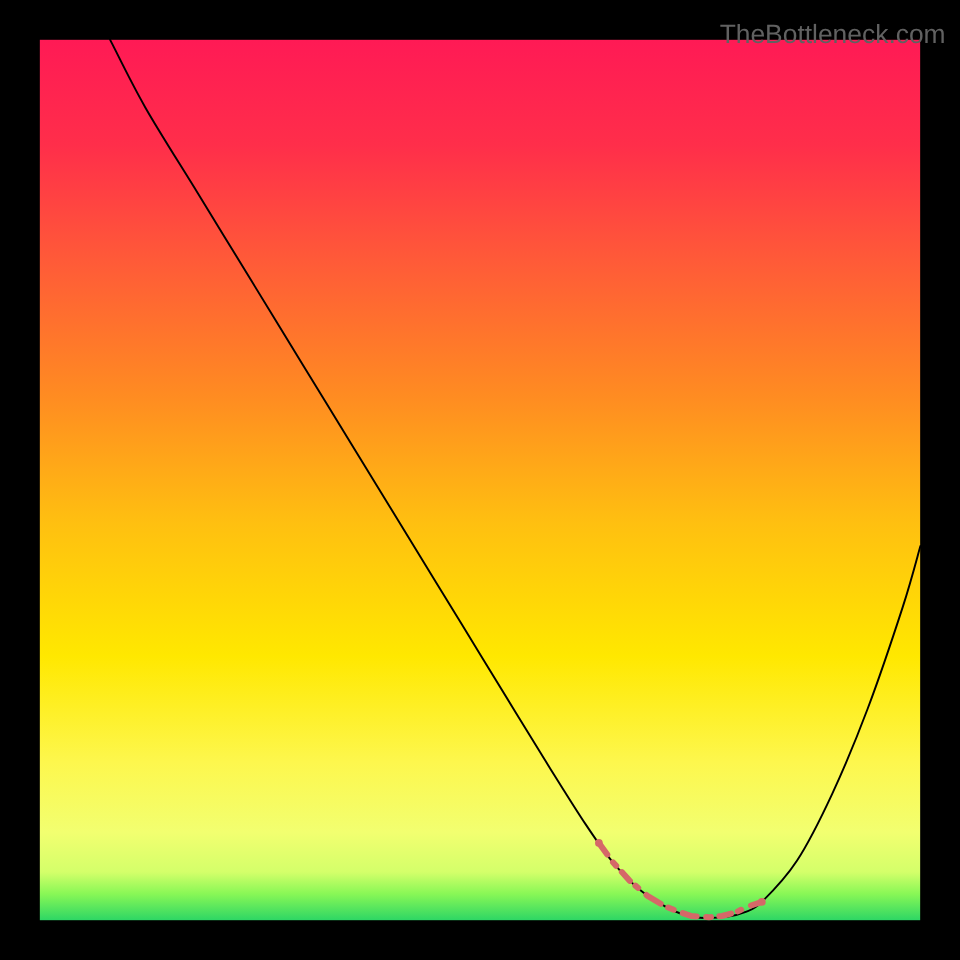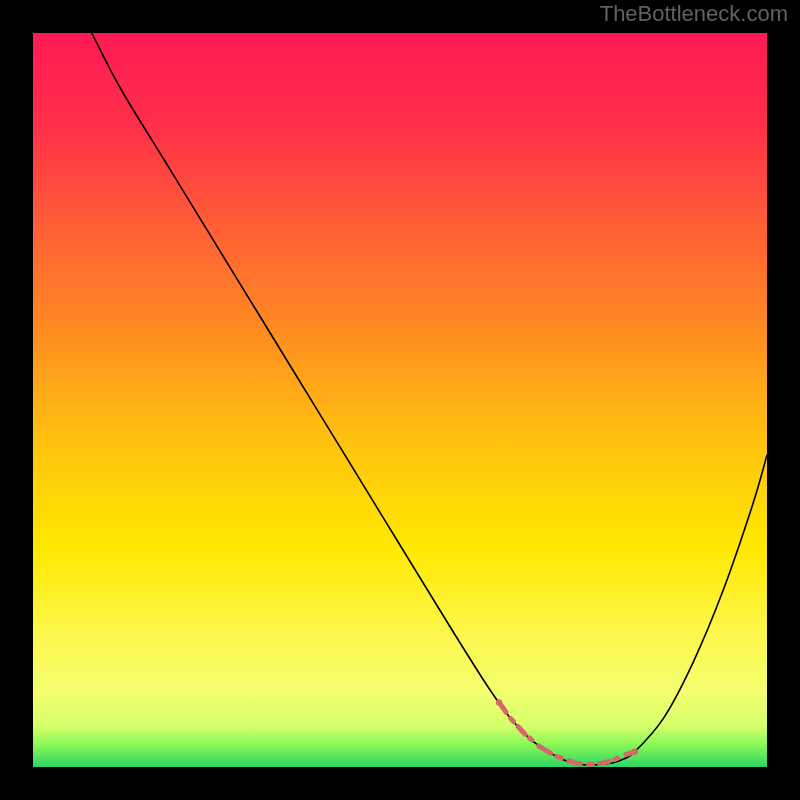--- a/index.html
+++ b/index.html
@@ -10,21 +10,21 @@
   body {
     width: 800px;
     height: 800px;
     background: #000000;
     position: relative;
     overflow: hidden;
     font-family: Arial, sans-serif;
   }
   .watermark {
     position: absolute;
-    top: 1px;
+    top: 16px;
     right: 12px;
     color: #616161;
     font-size: 22px;
     font-weight: 500;
     z-index: 10;
   }
   .plot-area {
     position: absolute;
     left: 33px;
     top: 33px;

